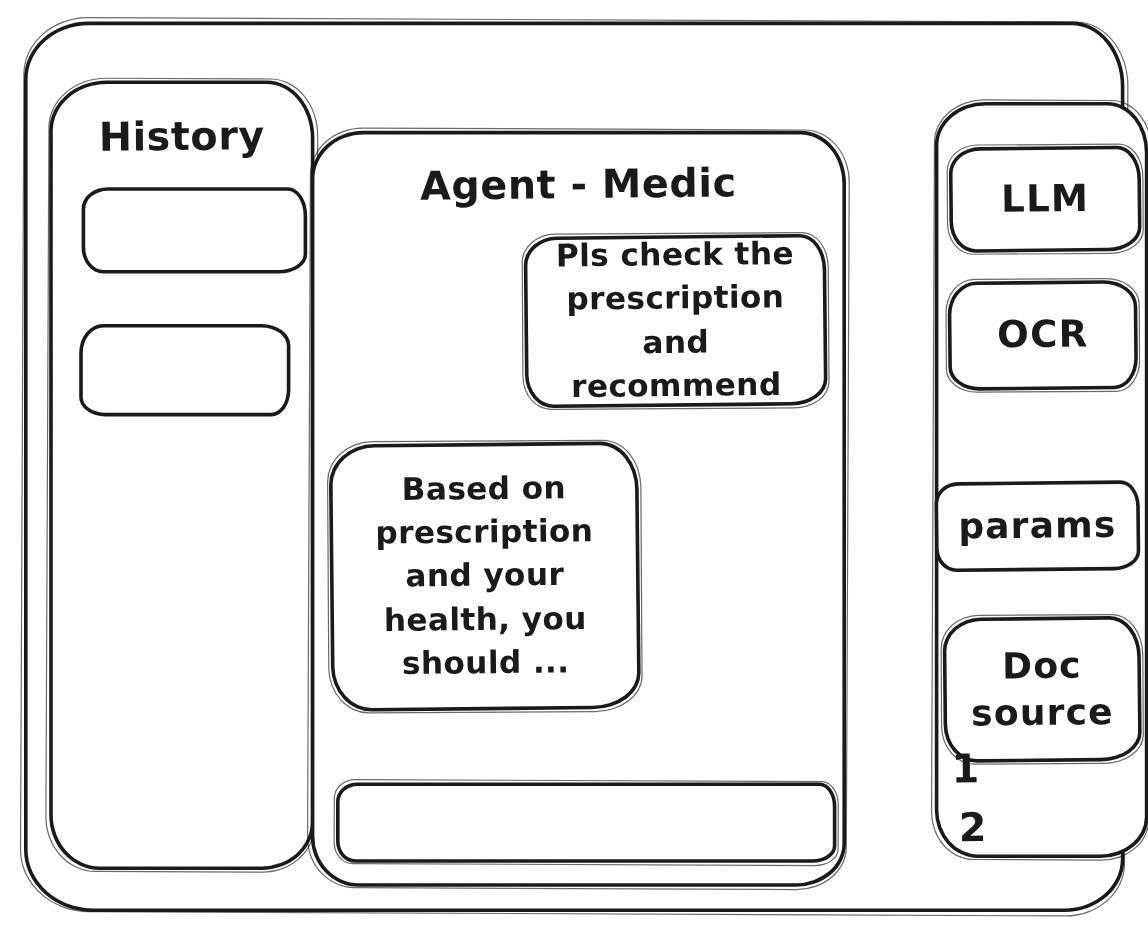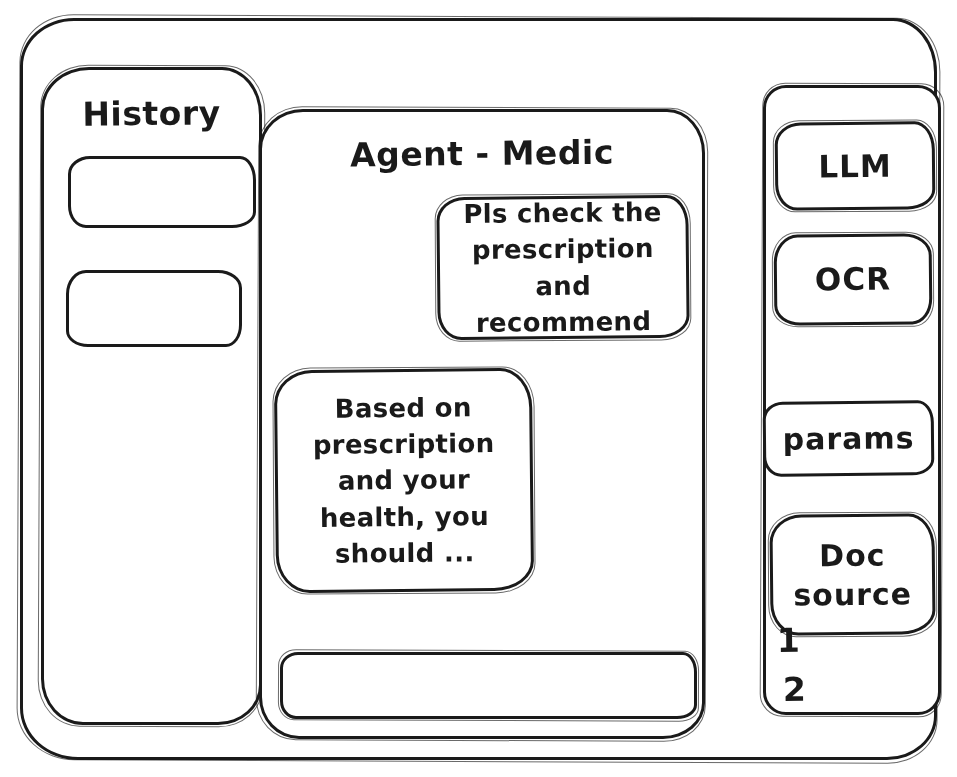--- a/index.html
+++ b/index.html
@@ -138,21 +138,21 @@
     <div class="sketch" id="history-item-2"></div>
   </div>
 
   <div class="sketch dbl" id="chat-panel" style="left:236px; top:60px;margin-top:28px;">
     <div class="hand" id="chat-title">Agent - Medic</div>
     <div class="sketch dbl bubble hand" id="bubble-user">Pls check the prescription and recommend</div>
     <div class="sketch dbl bubble hand" id="bubble-assistant">Based on prescription and your health, you should ...</div>
     <div class="sketch dbl" id="chat-input"></div>
   </div>
 
-  <div class="sketch dbl" id="tools-panel" style="left:740px; top:64px;border-radius:23px;">
+  <div class="sketch dbl" id="tools-panel" style="left:756px; top:64px;">
     <div class="sketch dbl tool hand" id="tool-llm">LLM</div>
     <div class="sketch dbl tool hand" id="tool-ocr">OCR</div>
     <div class="sketch tool hand" id="tool-params">params</div>
     <div class="sketch dbl tool hand" id="tool-doc">Doc source</div>
     <div class="doc-num hand" id="doc-item-1">1</div>
     <div class="doc-num hand" id="doc-item-2">2</div>
   </div>
 
 </div>
 

